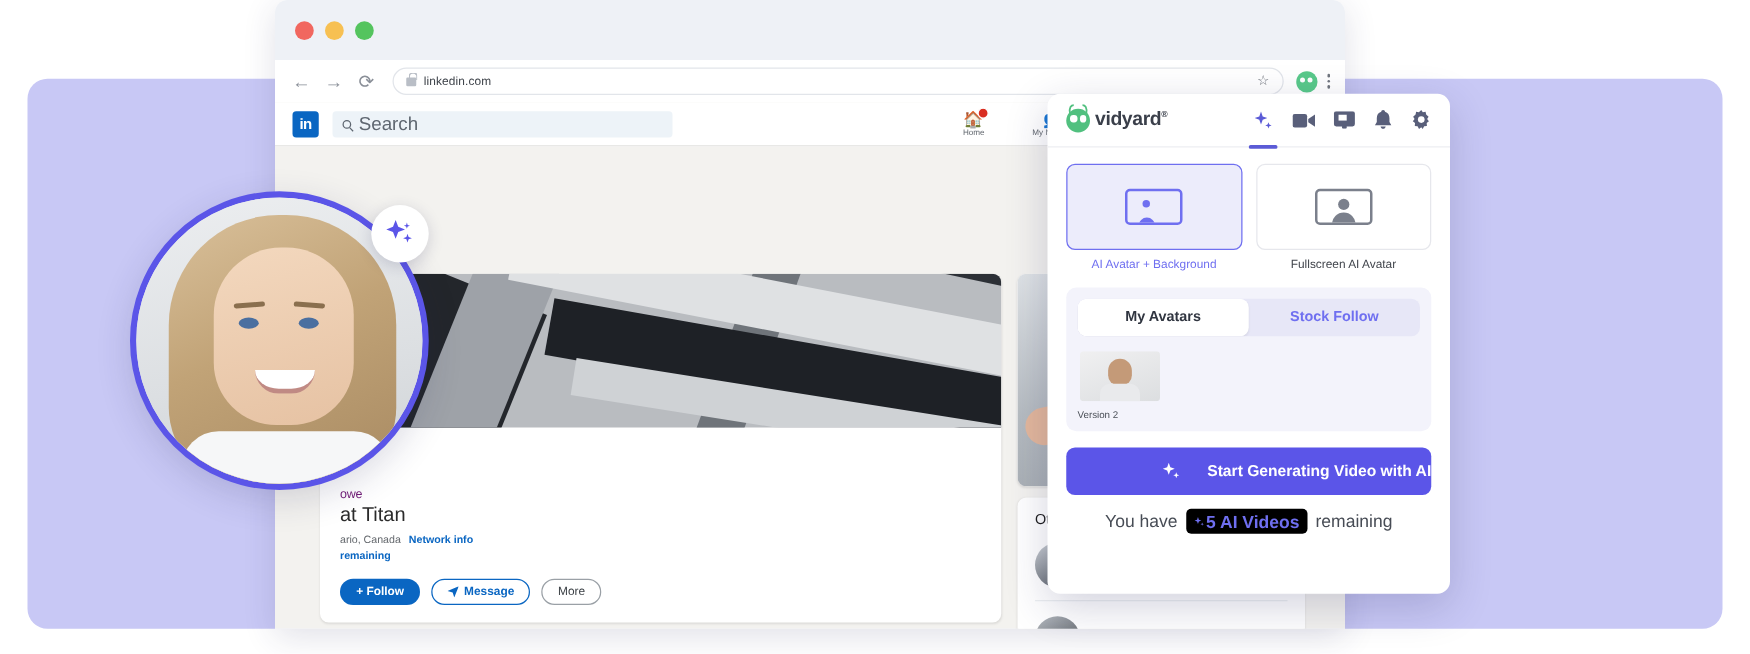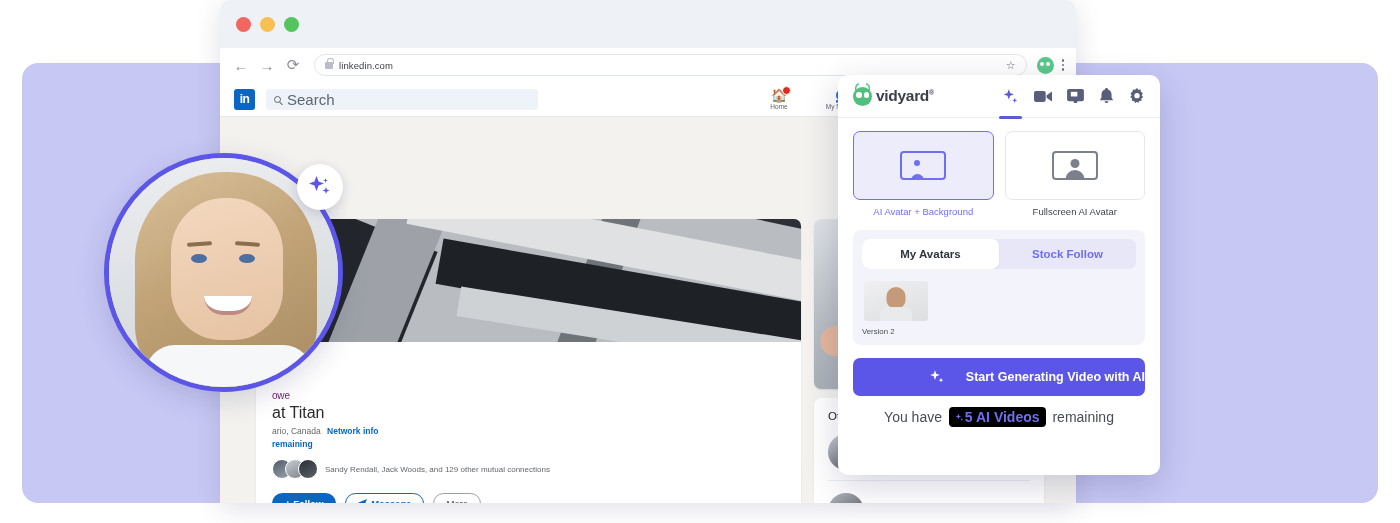--- a/index.html
+++ b/index.html
@@ -342,28 +342,20 @@
             <span class="b6"></span>
         </div>
         <div class="prof-body">
           <div class="p-name">owe</div>
           <div class="p-head">at Titan</div>
           <div class="p-loc">
             <span>ario, Canada</span>
             <b>Network info</b>
           </div>
           <div class="p-conn">remaining</div>
-          <div class="mutual">
-            <span class="mstack">
-                <i></i>
-                <i></i>
-                <i></i>
-              </span>
-            <span class="mtxt">Sandy Rendall, Jack Woods, and 129 other mutual connections</span>
-          </div>
           <div class="p-actions">
             <span class="btn follow">+ Follow</span>
             <span class="btn msg">
               <svg width="9" height="9" viewBox="0 0 10 10">
                   <path d="M0 4.2 10 0 6 10 4.6 5.6z" fill="#0a66c2"></path>
                 </svg>
               <span>Message</span>
             </span>
             <span class="btn more">More</span>
           </div>

